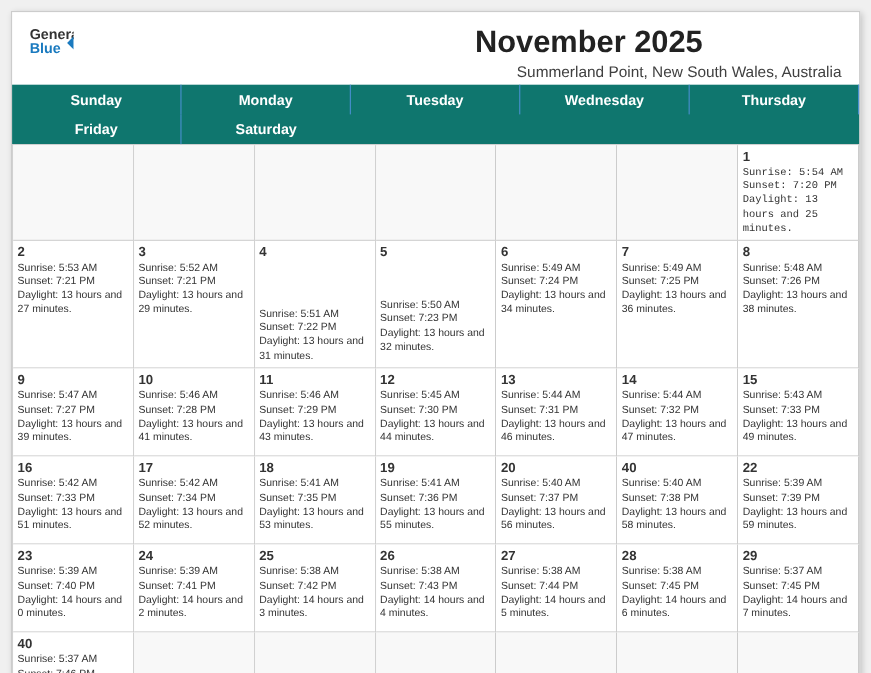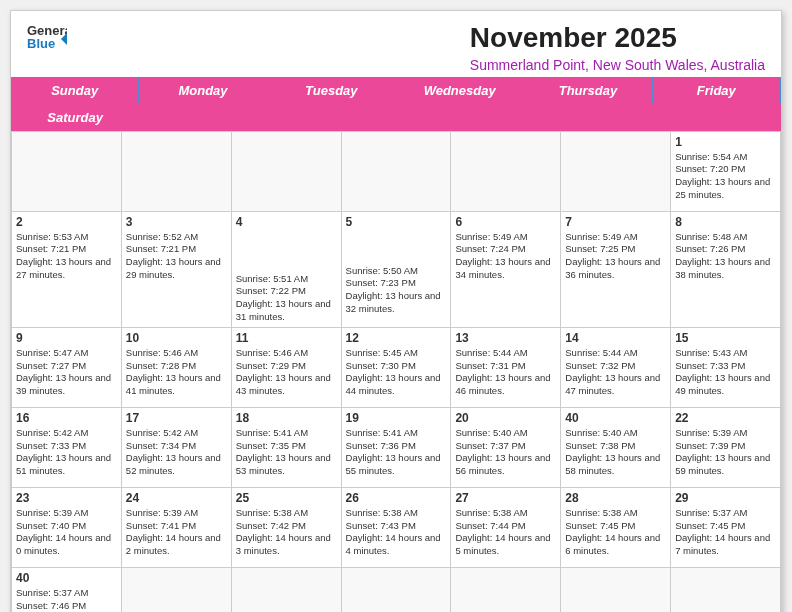--- a/index.html
+++ b/index.html
@@ -28,28 +28,28 @@
     .title-section {
     }
     .month-title {
       font-size: 28px;
       font-weight: bold;
       color: #222;
       line-height: 1.2;
     }
     .location-title {
       font-size: 14px;
-      color: #a21caf;
+      color: #404040;
       margin-top: 2px;
+      margin-left: 38px;
     }
     .day-headers {
       display: grid;
-      grid-template-columns: repeat(6, 1fr);
-      background: #ec4899;
-      font-style: italic;
+      grid-template-columns: repeat(5, 1fr);
+      background: #0f766e;
     }
     .day-header {
       color: white;
       font-size: 13px;
       font-weight: bold;
       padding: 6px 4px;
       text-align: center;
       border-right: 1px solid #4a8fd0;
     }
     .day-header:last-child {
@@ -124,21 +124,21 @@
 
   <div class="calendar-grid" id="calendar-grid">
   <div class="calendar-cell empty"></div>
       <div class="calendar-cell empty"></div>
       <div class="calendar-cell empty"></div>
       <div class="calendar-cell empty"></div>
       <div class="calendar-cell empty"></div>
       <div class="calendar-cell empty"></div>
       <div class="calendar-cell">
         <div class="day-number">1</div>
-        <div class="cell-content" style="white-space: pre-line;">Sunrise: 5:54 AM
+        <div class="cell-content" style="white-space: pre-line; font-family: Liberation Mono, monospace;">Sunrise: 5:54 AM
 Sunset: 7:20 PM
 Daylight: 13 hours and 25 minutes.</div>
       </div>
       <div class="calendar-cell">
         <div class="day-number">2</div>
         <div class="cell-content" style="white-space: pre-line;">Sunrise: 5:53 AM
 Sunset: 7:21 PM
 Daylight: 13 hours and 27 minutes.</div>
       </div>
       <div class="calendar-cell">

